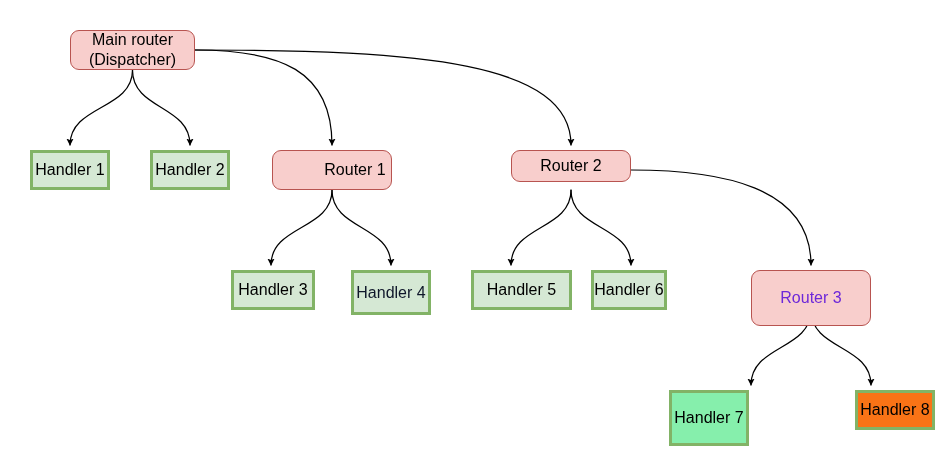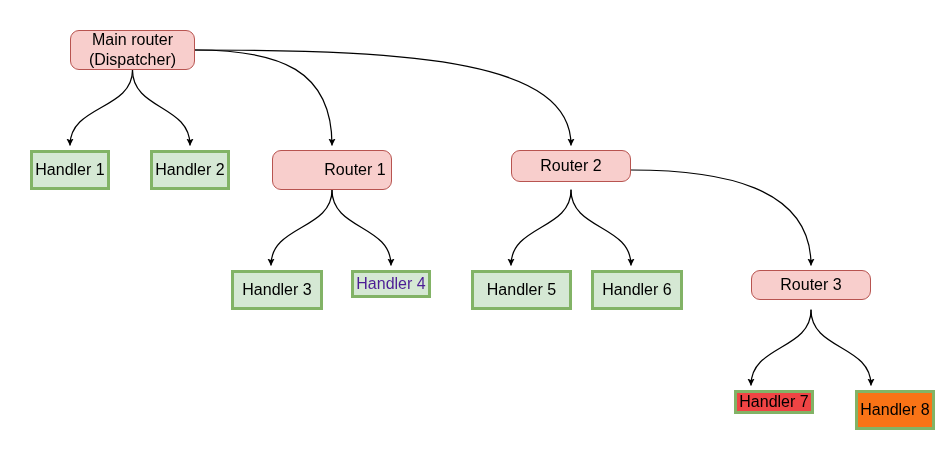--- a/index.html
+++ b/index.html
@@ -74,22 +74,22 @@
       </g>
   </svg>
 
   <div id="node-group">
       <div class="node node-router" style="left: 70px; top: 30px; width: 125px; height: 40px; background: rgb(248, 206, 204); border-color: rgb(184, 84, 80); color: rgb(0, 0, 0);"><span>Main router
 (Dispatcher)</span></div>
       <div class="node node-handler" style="left: 30px; top: 150px; width: 80px; height: 40px; background: rgb(213, 232, 212); border-color: rgb(130, 179, 102); color: rgb(0, 0, 0);"><span>Handler 1</span></div>
       <div class="node node-handler" style="left: 150px; top: 150px; width: 80px; height: 40px; background: rgb(213, 232, 212); border-color: rgb(130, 179, 102); color: rgb(0, 0, 0);"><span>Handler 2</span></div>
       <div class="node node-router" style="left: 272px; top: 150px; width: 120px; height: 40px; background: rgb(248, 206, 204); border-color: rgb(184, 84, 80); color: rgb(0, 0, 0); padding-left: 46px;"><span>Router 1</span></div>
       <div class="node node-router" style="left: 511px; top: 150px; width: 120px; height: 32px; background: rgb(248, 206, 204); border-color: rgb(184, 84, 80); color: rgb(0, 0, 0);"><span>Router 2</span></div>
-      <div class="node node-handler" style="left: 231px; top: 270px; width: 92px; height: 40px; background: rgb(213, 232, 212); border-color: rgb(130, 179, 102); color: rgb(0, 0, 0);"><span>Handler 3</span></div>
-      <div class="node node-handler" style="left: 351px; top: 270px; width: 80px; height: 28px; background: rgb(213, 232, 212); border-color: rgb(130, 179, 102); color: #4c1d95;"><span>Handler 4</span></div>
+      <div class="node node-handler" style="left: 231px; top: 270px; width: 84px; height: 40px; background: rgb(213, 232, 212); border-color: rgb(130, 179, 102); color: rgb(0, 0, 0);"><span>Handler 3</span></div>
+      <div class="node node-handler" style="left: 351px; top: 270px; width: 80px; height: 45px; background: rgb(213, 232, 212); border-color: rgb(130, 179, 102); color: #0f172a;"><span>Handler 4</span></div>
       <div class="node node-handler" style="left: 471px; top: 270px; width: 101px; height: 40px; background: rgb(213, 232, 212); border-color: rgb(130, 179, 102); color: rgb(0, 0, 0);"><span>Handler 5</span></div>
-      <div class="node node-handler" style="left: 591px; top: 270px; width: 92px; height: 40px; background: rgb(213, 232, 212); border-color: rgb(130, 179, 102); color: rgb(0, 0, 0);"><span>Handler 6</span></div>
-      <div class="node node-router" style="left: 751px; top: 270px; width: 120px; height: 30px; background: rgb(248, 206, 204); border-color: rgb(184, 84, 80); color: #000000;"><span>Router 3</span></div>
-      <div class="node node-handler" style="left: 734px; top: 390px; width: 80px; height: 24px; background: #ef4444; border-color: rgb(130, 179, 102); color: rgb(0, 0, 0);"><span>Handler 7</span></div>
+      <div class="node node-handler" style="left: 591px; top: 270px; width: 76px; height: 40px; background: rgb(213, 232, 212); border-color: rgb(130, 179, 102); color: rgb(0, 0, 0);"><span>Handler 6</span></div>
+      <div class="node node-router" style="left: 751px; top: 270px; width: 120px; height: 56px; background: rgb(248, 206, 204); border-color: rgb(184, 84, 80); color: #6d28d9;"><span>Router 3</span></div>
+      <div class="node node-handler" style="left: 669px; top: 390px; width: 80px; height: 56px; background: #86efac; border-color: rgb(130, 179, 102); color: rgb(0, 0, 0);"><span>Handler 7</span></div>
       <div class="node node-handler" style="left: 855px; top: 390px; width: 80px; height: 40px; background: #f97316; border-color: rgb(130, 179, 102); color: rgb(0, 0, 0);"><span>Handler 8</span></div>
     </div>
 
 </div>
 
 </body></html>

